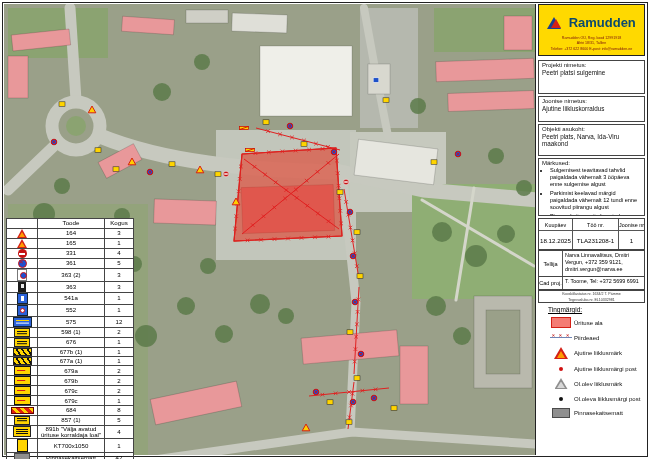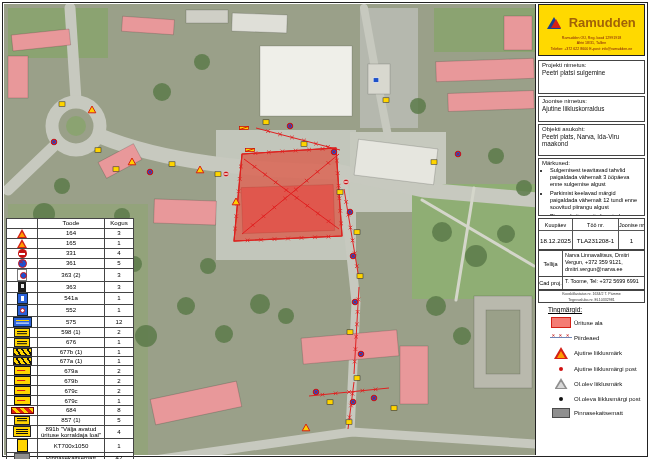--- a/index.html
+++ b/index.html
@@ -17,21 +17,21 @@
   .pbox .val{font-size:6.3px;color:#111;margin-top:1px;}
   .logo-box{position:absolute;left:2px;right:2px;top:0;height:52px;background:#ffd900;
             border:1px solid #222;text-align:center;box-sizing:border-box;}
   .logo-row{margin-top:8px;}
   .logo-mark{display:inline-block;vertical-align:middle;width:0;height:0;
              border-left:7px solid transparent;border-right:7px solid transparent;
              border-bottom:12px solid #1b3f8f;position:relative;}
   .logo-mark::after{content:"";position:absolute;left:-3px;top:2px;width:0;height:0;
              border-left:5px solid transparent;border-right:5px solid transparent;
              border-bottom:9px solid #d42016;}
-  .logo-text{font-size:13px;font-weight:bold;color:#a16207;vertical-align:middle;margin-left:3px;}
+  .logo-text{font-size:13px;font-weight:bold;color:#0c4a6e;vertical-align:middle;margin-left:3px;}
   .logo-info{margin-top:5px;font-size:3.6px;color:#7a1010;line-height:1.5;}
   .meta-grid{position:absolute;left:2px;right:2px;top:214px;height:30px;border:1px solid #444;
              display:grid;grid-template-columns:34px 46px 1fr;grid-template-rows:12px 1fr;
              background:#fff;}
   .meta-grid div{border-right:0.5px solid #555;border-bottom:0.5px solid #555;
                  font-size:5.4px;display:flex;align-items:center;justify-content:center;text-align:center;}
   .meta-grid div:nth-child(3n){border-right:none;}
   .meta-grid .mval{font-size:6.2px;border-bottom:none;}
   .kv{position:absolute;left:2px;right:2px;border:1px solid #444;display:grid;
       grid-template-columns:24px 1fr;background:#fff;}

